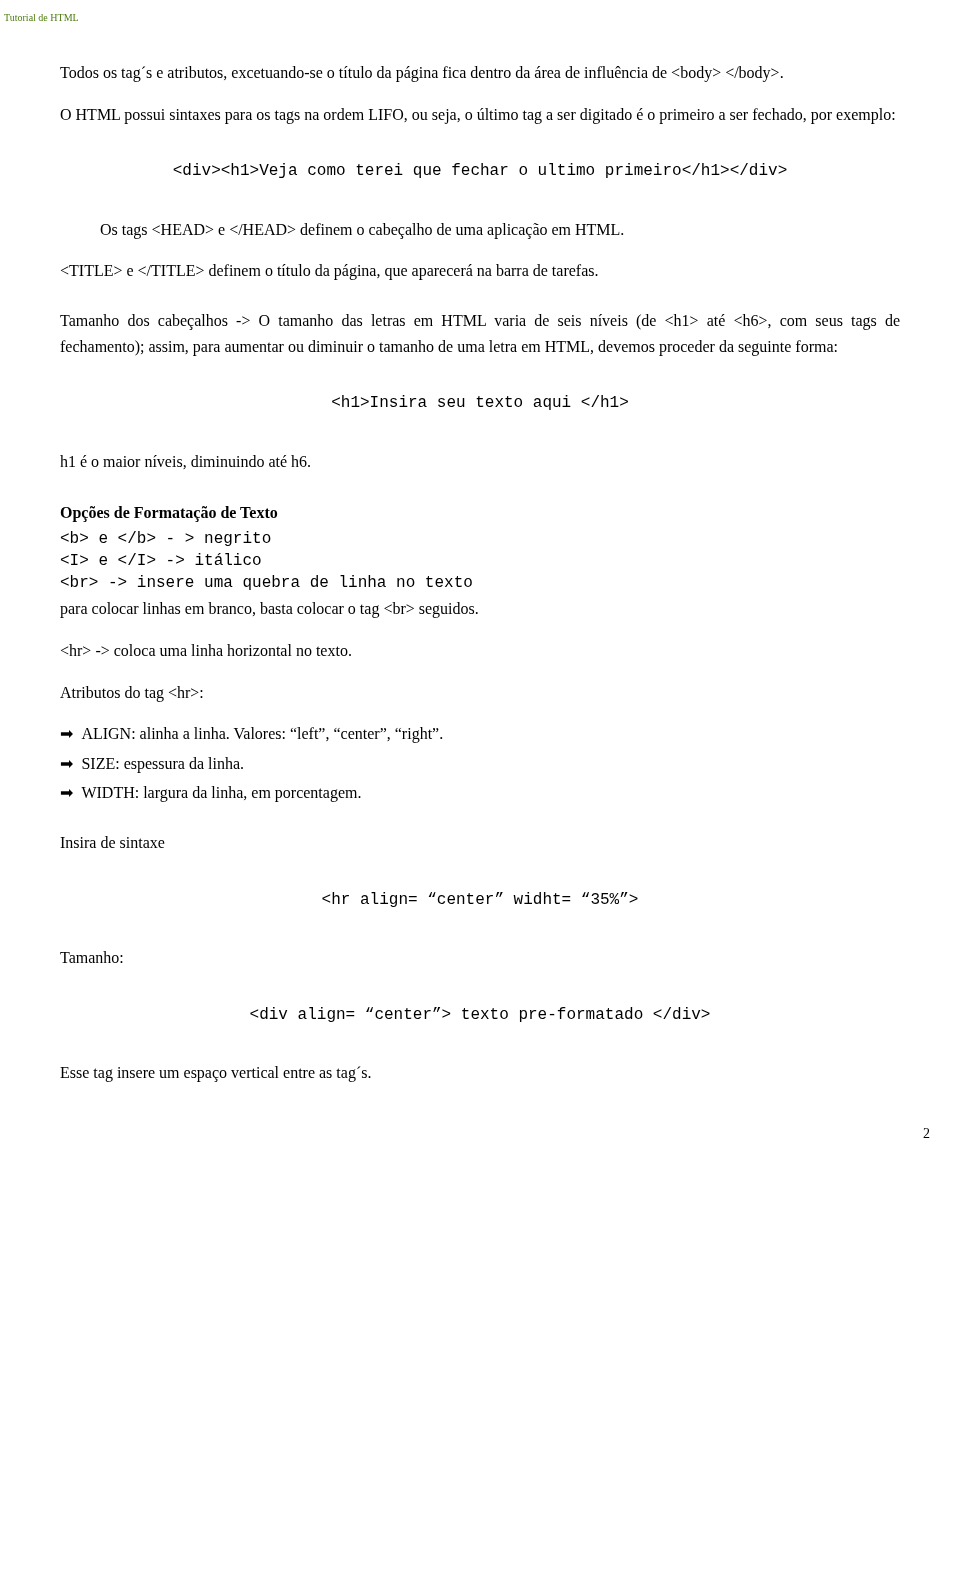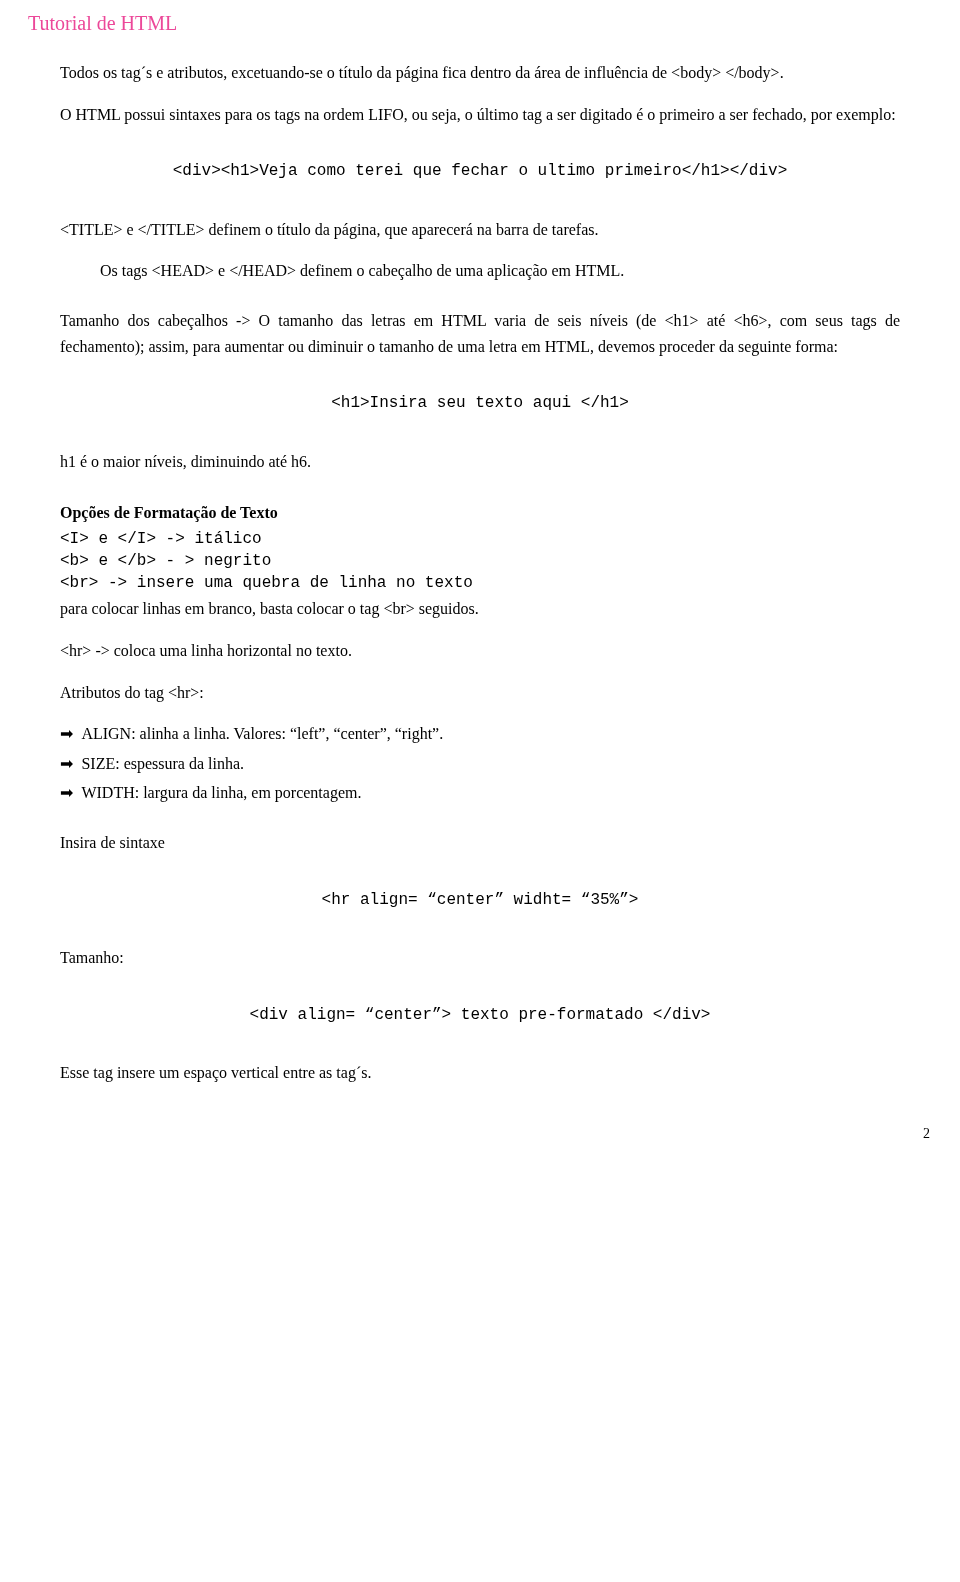--- a/index.html
+++ b/index.html
@@ -19,23 +19,23 @@
     }
 
     .page-container {
       padding: 40px 60px 60px 60px;
       position: relative;
     }
 
     .header {
       position: absolute;
       top: 12px;
-      left: 28px;
-      font-size: 20px;
-      color: #ec4899;
+      left: 4px;
+      font-size: 10px;
+      color: #4d7c0f;
     }
 
     .page-number {
       position: absolute;
       bottom: 20px;
       right: 30px;
       font-size: 14px;
       color: #000;
     }
 
@@ -110,45 +110,45 @@
     </p>
 
     <p class="paragraph">
       <span>O HTML possui sintaxes para os tags na ordem LIFO, ou seja, o último tag a ser digitado é o primeiro a ser fechado, por exemplo:</span>
     </p>
 
     <p class="paragraph centered-text">
       <span>&lt;div&gt;&lt;h1&gt;Veja como terei que fechar o ultimo primeiro&lt;/h1&gt;&lt;/div&gt;</span>
     </p>
 
+    <p class="paragraph indent">
+      <span>Os tags &lt;HEAD&gt; e &lt;/HEAD&gt; definem o cabeçalho de uma aplicação em HTML.</span>
+    </p>
+
     <p class="paragraph">
       <span>&lt;TITLE&gt; e &lt;/TITLE&gt; definem o título da página, que aparecerá na barra de tarefas.</span>
-    </p>
-
-    <p class="paragraph indent">
-      <span>Os tags &lt;HEAD&gt; e &lt;/HEAD&gt; definem o cabeçalho de uma aplicação em HTML.</span>
     </p>
 
     <p class="paragraph space-top">
       <span>Tamanho dos cabeçalhos -&gt; O tamanho das letras em HTML varia de seis níveis (de &lt;h1&gt; até &lt;h6&gt;, com seus tags de fechamento); assim, para aumentar ou diminuir o tamanho de uma letra em HTML, devemos proceder da seguinte forma:</span>
     </p>
 
     <p class="paragraph centered-text">
       <span>&lt;h1&gt;Insira seu texto aqui &lt;/h1&gt;</span>
     </p>
 
     <p class="paragraph">
       <span>h1 é o maior níveis, diminuindo até h6.</span>
     </p>
 
     <div class="space-top">
       <p class="section-title bold">Opções de Formatação de Texto</p>
 
+      <p class="code-block">&lt;b&gt; e &lt;/b&gt; - &gt; negrito</p>
       <p class="code-block">&lt;I&gt;  e &lt;/I&gt; -&gt; itálico</p>
-      <p class="code-block">&lt;b&gt; e &lt;/b&gt; - &gt; negrito</p>
       <p class="code-block">&lt;br&gt; -&gt; insere uma quebra de linha no texto</p>
       <p class="paragraph">para colocar linhas em branco, basta colocar o tag &lt;br&gt; seguidos.</p>
       <p class="paragraph">&lt;hr&gt; -&gt; coloca uma linha horizontal no texto.</p>
       <p class="paragraph">Atributos do tag &lt;hr&gt;:</p>
 
       <div class="bullet-item">
         <span class="arrow">➡</span>
         <span>ALIGN: alinha a  linha. Valores: “left”, “center”, “right”.</span>
       </div>
 

